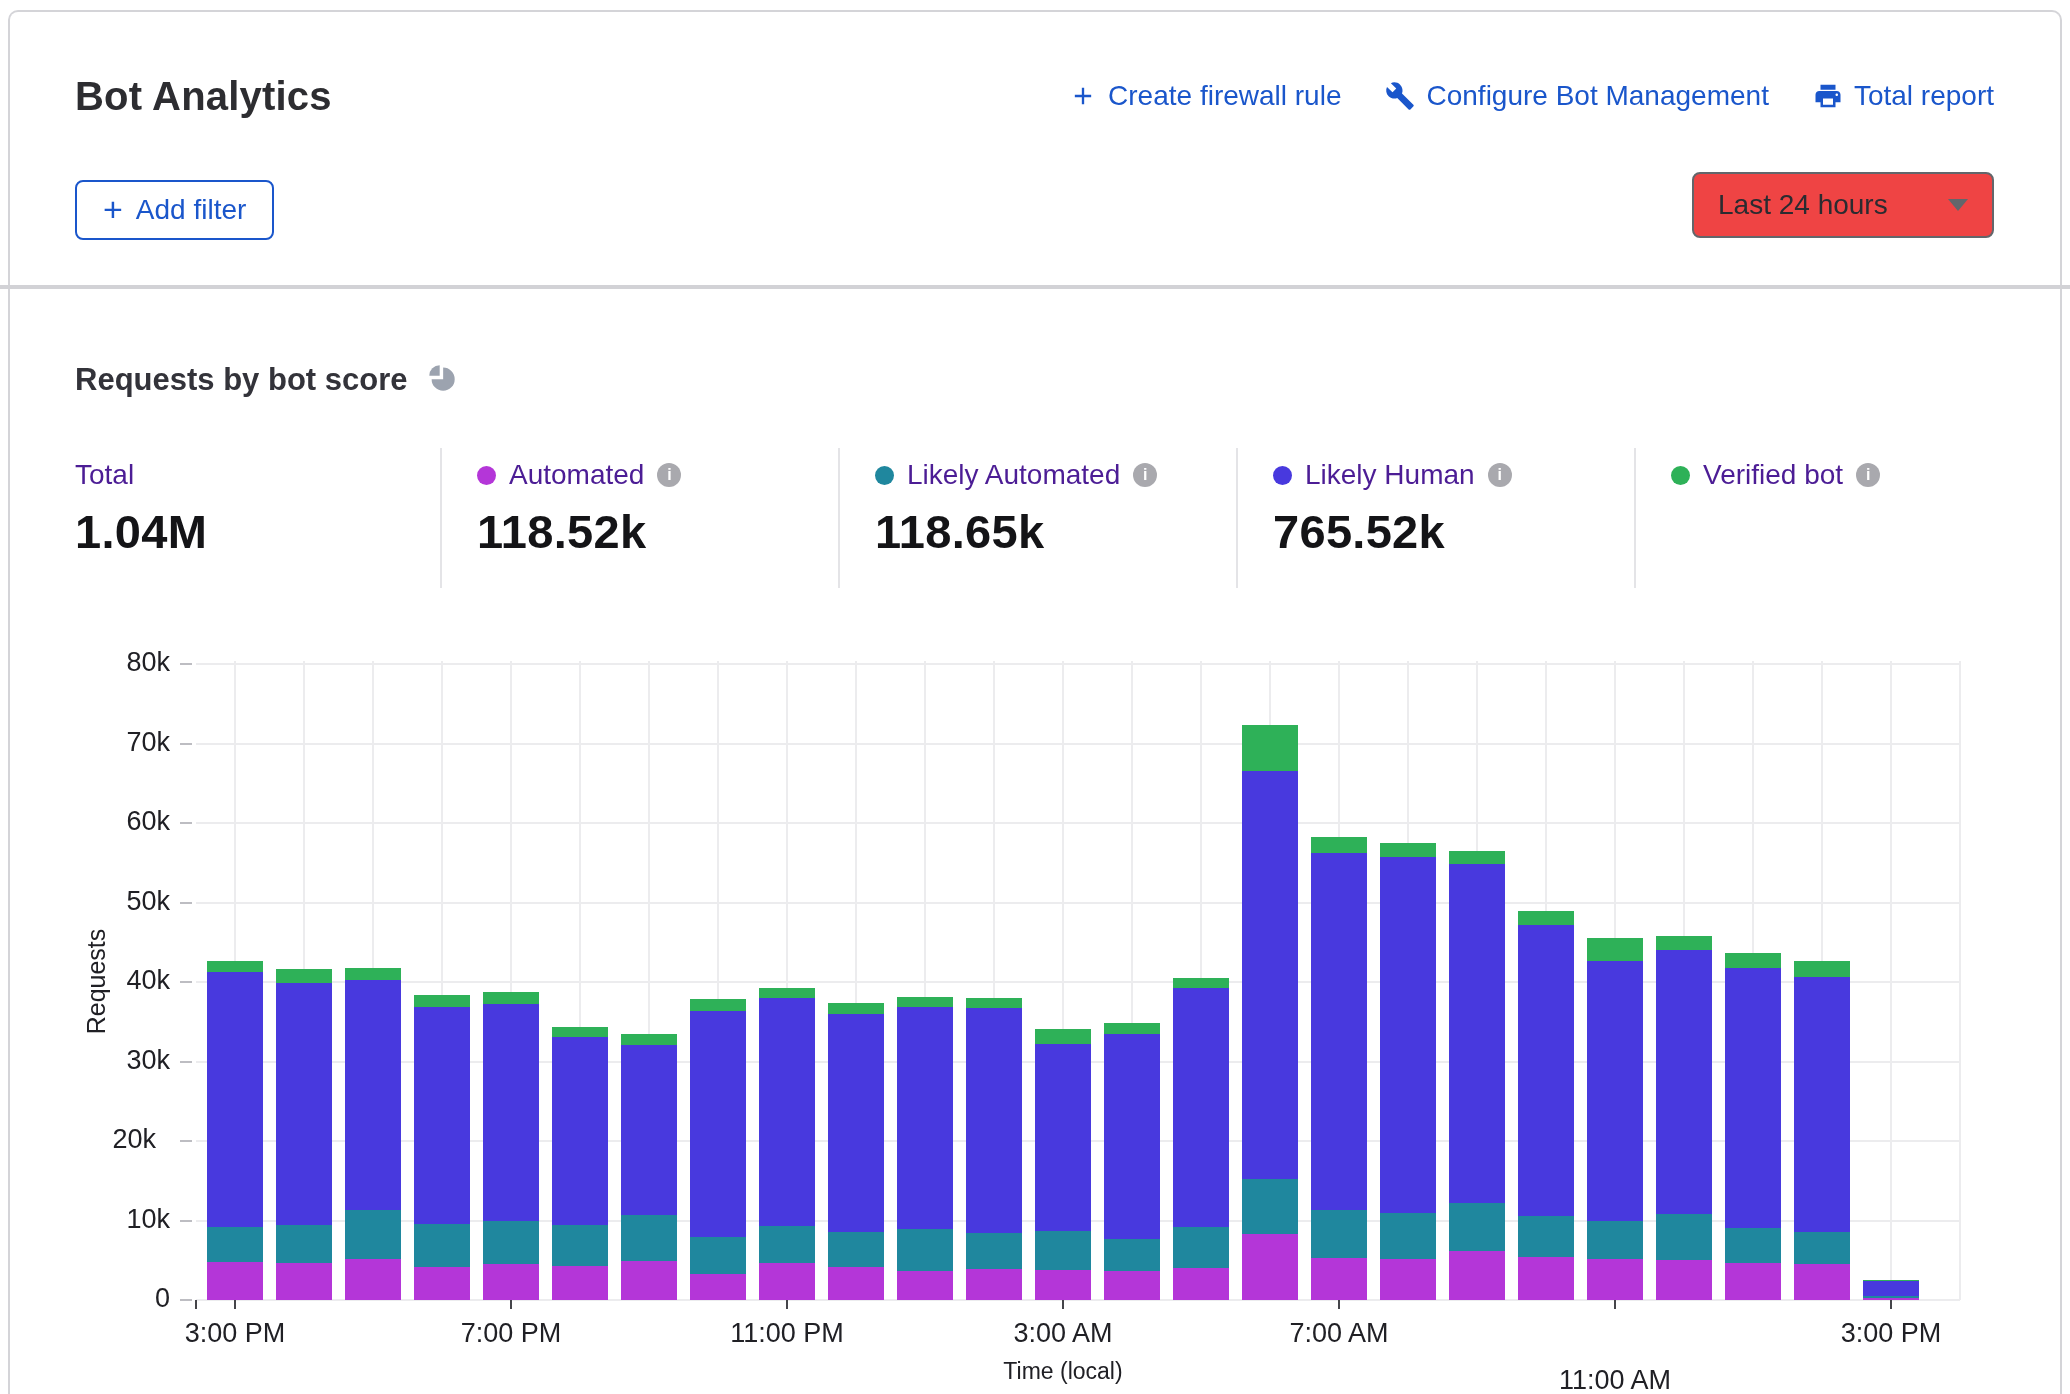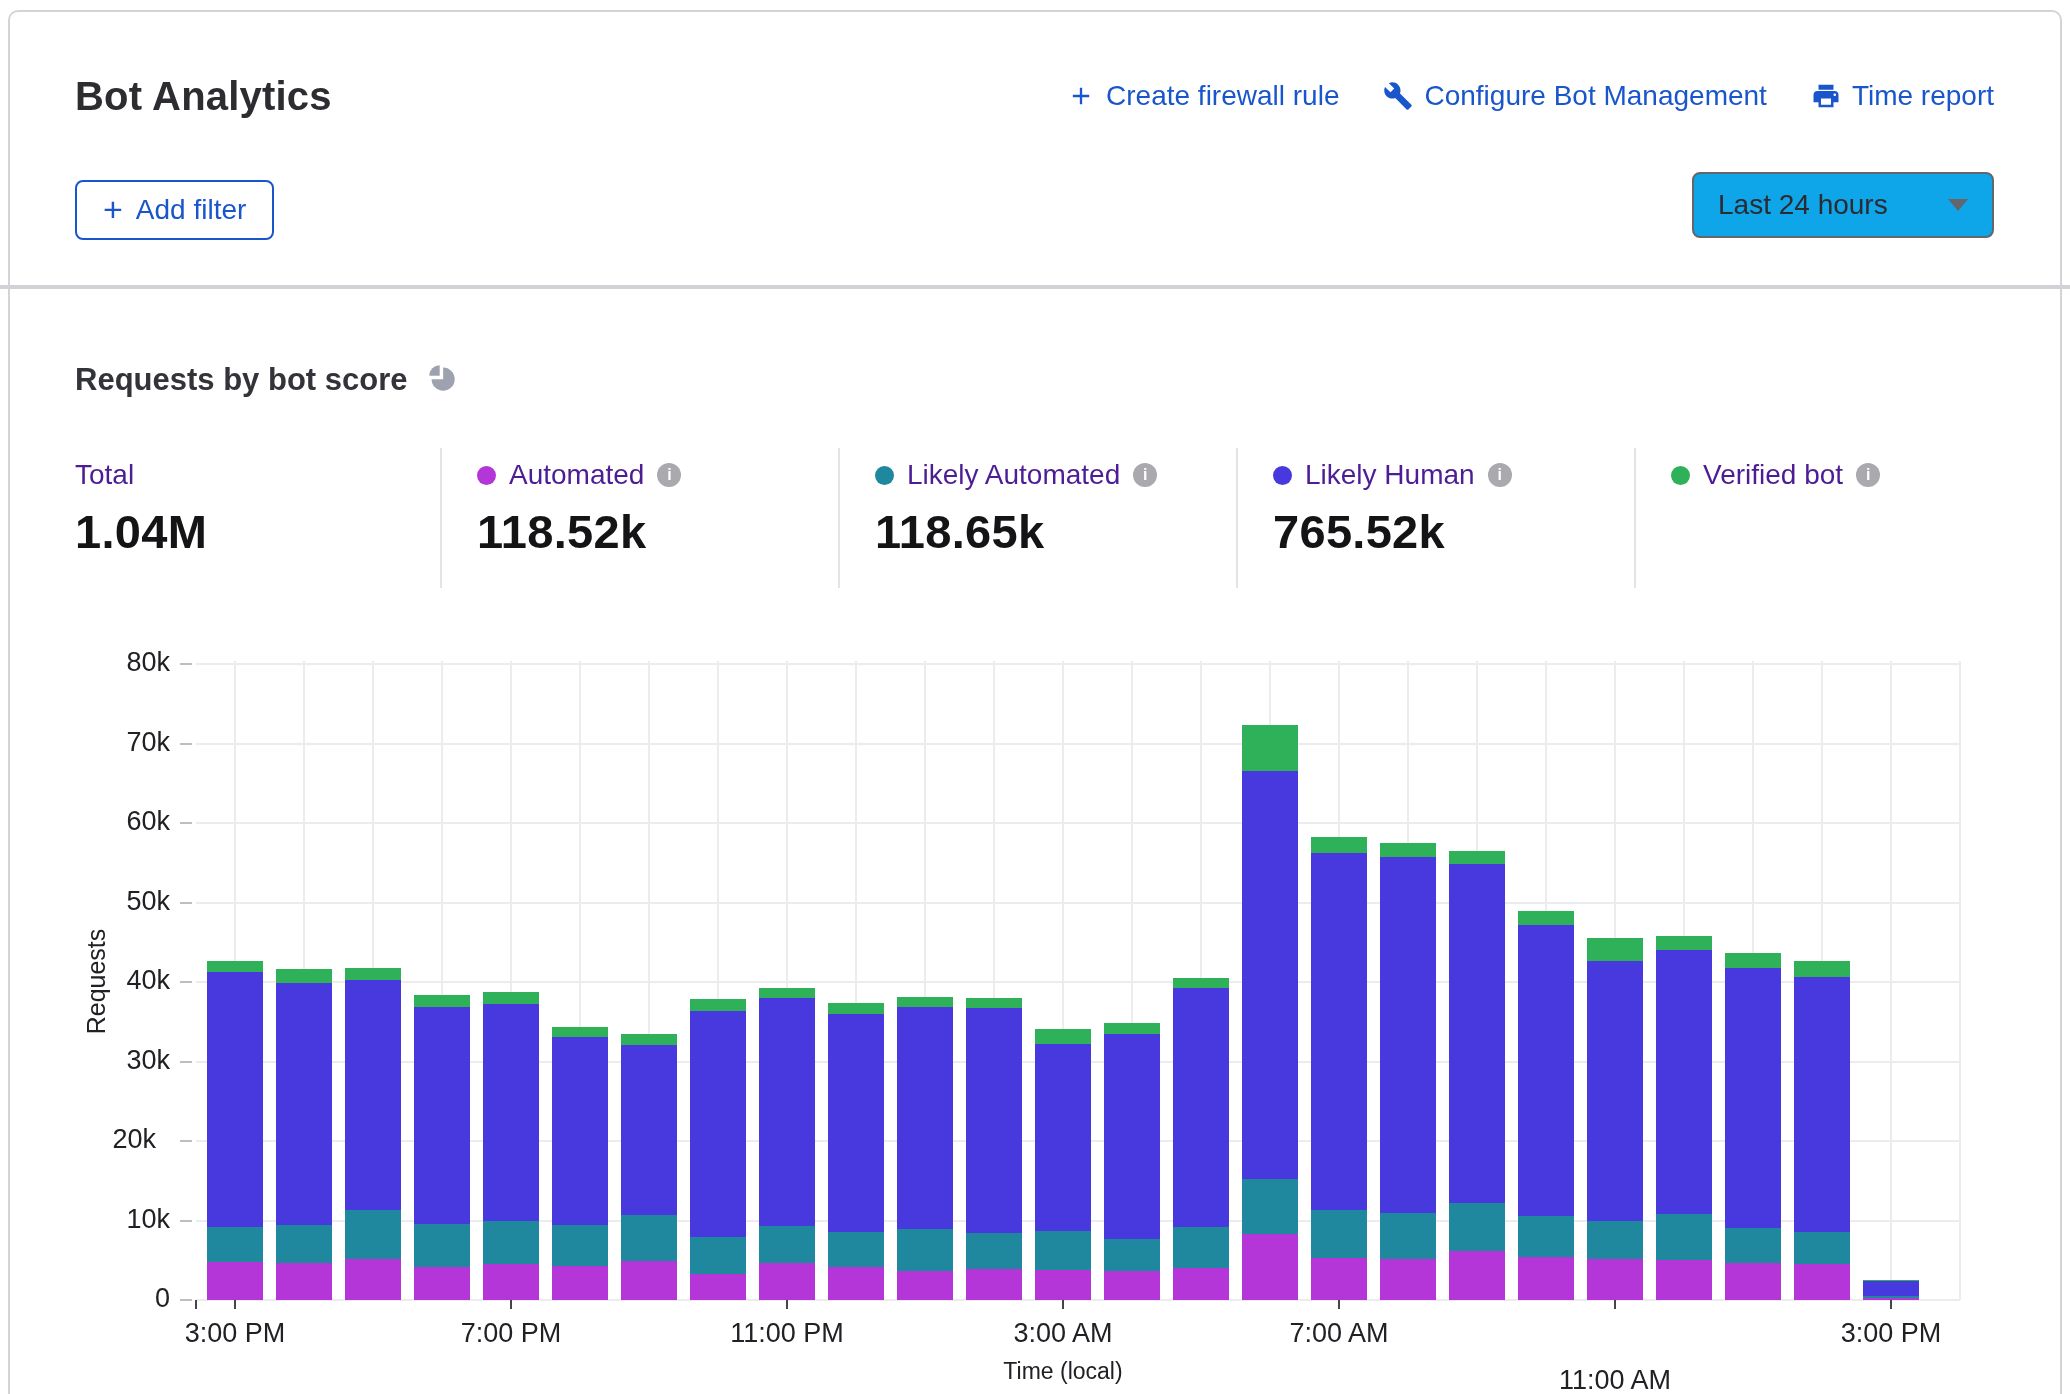--- a/index.html
+++ b/index.html
@@ -15,21 +15,21 @@
   .actions { position:absolute; right:76px; top:80px; display:flex; align-items:center; gap:44px; }
   .action-link { display:flex; align-items:center; gap:11px; color:#1a56cb; font-size:28px; cursor:pointer; }
   .action-link svg { display:block; }
 
   .add-filter-btn { position:absolute; left:75px; top:180px; height:60px; display:flex; align-items:center; gap:13px;
           padding:0 26px; border:2px solid #1a56cb; border-radius:8px; background:#fff; color:#1a56cb;
           font-size:28px; cursor:pointer; font-family:inherit; }
   .add-filter-btn .plus { font-size:34px; font-weight:400; line-height:1; margin-top:-3px; }
 
   .time-range { position:absolute; left:1692px; top:172px; width:302px; height:66px; border:2px solid #63666b;
-          border-radius:8px; background:#0ea5e9; display:flex; align-items:center; justify-content:space-between;
+          border-radius:8px; background:#ef4444; display:flex; align-items:center; justify-content:space-between;
           padding:0 24px; font-size:28px; color:#2b2b30; cursor:pointer; }
   .chevron-down { width:0; height:0; border-left:10px solid transparent; border-right:10px solid transparent;
           border-top:12px solid #63666b; }
 
   .header-divider { position:absolute; left:0; top:285px; width:2070px; height:4px; background:#d2d2d6; }
 
   
   .section-heading { position:absolute; left:75px; top:362px; display:flex; align-items:center; gap:20px; }
   .section-heading .txt { font-size:31px; font-weight:700; color:#33333a; }
 
@@ -78,21 +78,21 @@
           </svg>
       </span>
       <span>Configure Bot Management</span>
     </div>
     <div class="action-link">
       <span>
         <svg width="30" height="30" viewBox="0 0 24 24">
             <path fill="#1a56cb" d="M19 8H5c-1.66 0-3 1.34-3 3v6h4v4h12v-4h4v-6c0-1.66-1.34-3-3-3zm-3 11H8v-5h8v5zm3-7c-.55 0-1-.45-1-1s.45-1 1-1 1 .45 1 1-.45 1-1 1zm-1-9H6v4h12V3z"></path>
           </svg>
       </span>
-      <span>Time report</span>
+      <span>Total report</span>
     </div>
   </div>
 
   <button class="add-filter-btn">
     <span class="plus">+</span>
     <span>Add filter</span>
   </button>
 
   <div class="time-range">
     <span>Last 24 hours</span>

